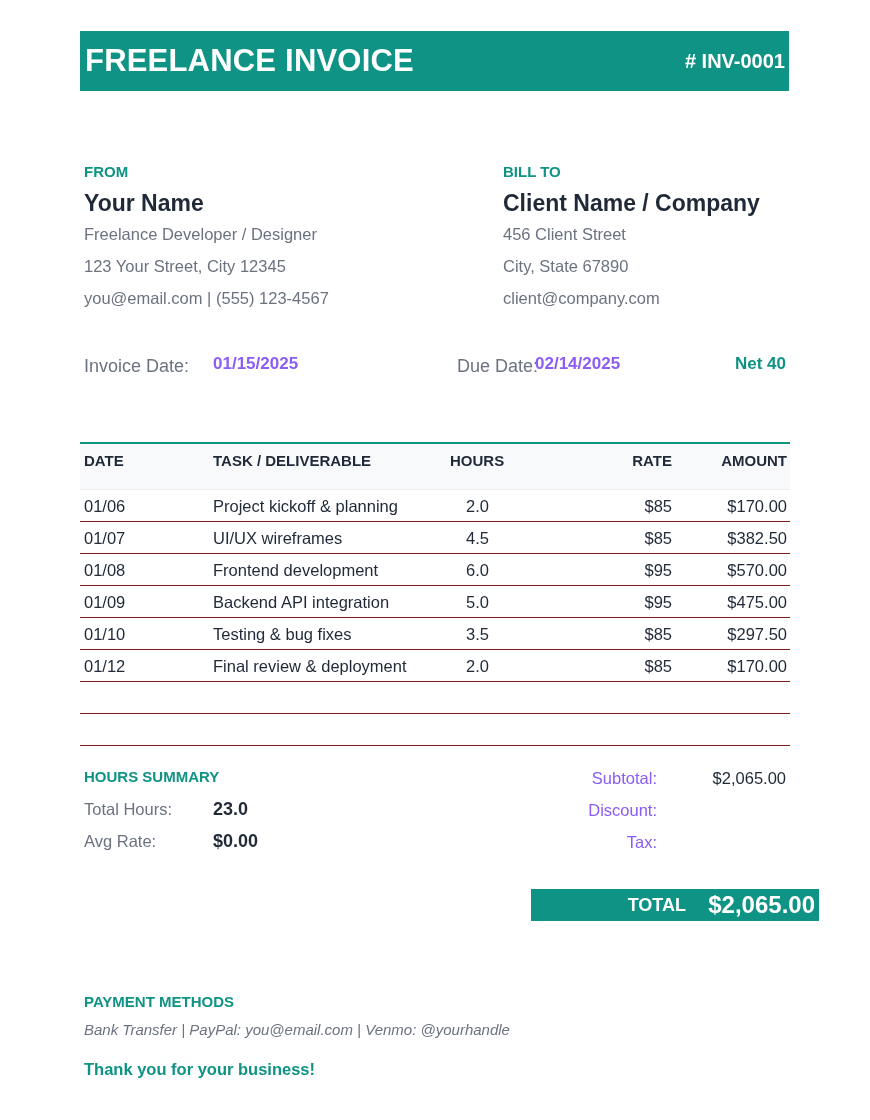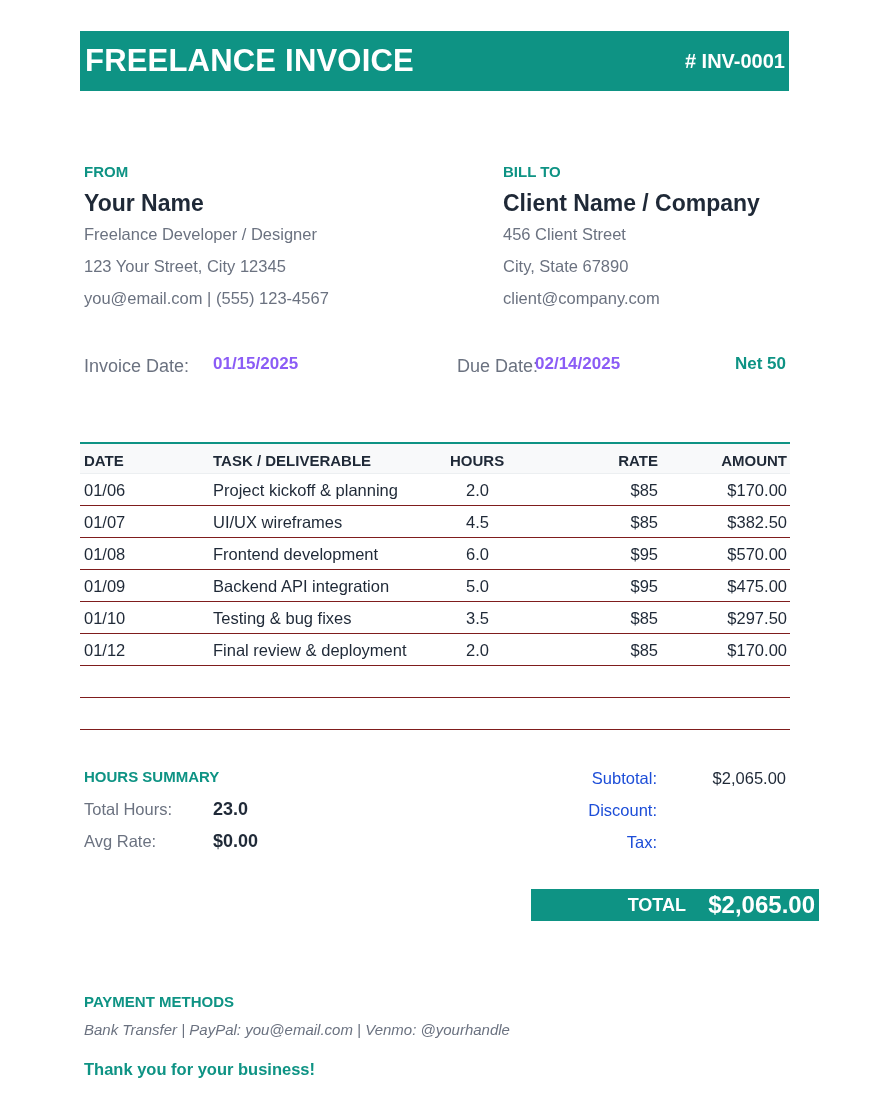--- a/index.html
+++ b/index.html
@@ -18,40 +18,40 @@
   .party .label-small { height: 28px; line-height: 18px; }
   .party .name { height: 32px; line-height: 24px; }
   .party .muted { height: 32px; line-height: 22px; }
 
   .dates { position: absolute; top: 353px; left: 0; width: 870px; height: 24px; }
   .dates .lbl { position: absolute; font-size: 18px; color: #6b7280; top: 3px; }
   .dates .val { position: absolute; font-size: 17px; font-weight: bold; color: #8b5cf6; top: 1px; }
   .net { position: absolute; right: 84px; top: 1px; font-size: 17px; font-weight: bold; color: #0e9384; }
 
   .table { position: absolute; left: 80px; top: 442px; width: 710px; }
-  .thead { height: 32px; background: #f8f9fa; border-top: 2px solid #0e9384; position: relative; border-bottom: 1px solid #eceff1; }
+  .thead { height: 48px; background: #f8f9fa; border-top: 2px solid #0e9384; position: relative; border-bottom: 1px solid #eceff1; }
   .th { position: absolute; top: 8px; font-size: 15px; font-weight: bold; color: #1f2937; }
   .row { height: 32px; border-bottom: 1px solid #7f1d1d; position: relative; }
   .td { position: absolute; top: 7px; font-size: 16.5px; color: #1f2937; }
   .c-date { left: 4px; }
   .c-task { left: 133px; }
   .c-hours-h { left: 370px; }
   .c-hours { left: 386px; }
-  .c-rate { right: 132px; text-align: right; }
+  .c-rate { right: 118px; text-align: right; }
   .c-amount { right: 3px; text-align: right; }
 
   .summary { position: absolute; left: 84px; top: 768px; }
   .summary .label-small { height: 30px; line-height: 18px; }
   .sum-row { height: 32px; position: relative; width: 260px; }
   .sum-row .lbl { position: absolute; left: 0; top: 2px; font-size: 16.5px; color: #6b7280; }
   .sum-row .val { position: absolute; left: 129px; top: 1px; font-size: 18px; font-weight: bold; color: #1f2937; }
 
   .totals { position: absolute; left: 520px; top: 768px; width: 270px; }
   .tot-row { height: 32px; position: relative; }
-  .tot-row .lbl { position: absolute; right: 133px; top: 1px; font-size: 16.5px; color: #1d4ed8; text-align: left; }
+  .tot-row .lbl { position: absolute; right: 133px; top: 1px; font-size: 16.5px; color: #8b5cf6; text-align: left; }
   .tot-row .val { position: absolute; right: 4px; top: 1px; font-size: 16.5px; color: #1f2937; text-align: right; }
 
   .total-bar { position: absolute; left: 531px; top: 889px; width: 288px; height: 32px; background: #0e9384; color: #fff; }
   .total-bar .lbl { position: absolute; right: 133px; top: 6px; font-size: 18px; font-weight: bold; }
   .total-bar .val { position: absolute; right: 4px; top: 2px; font-size: 24px; font-weight: bold; }
 
   .payment { position: absolute; left: 84px; top: 993px; }
   .payment .label-small { height: 28px; line-height: 18px; }
   .payment .muted { font-size: 15px; font-style: italic; }
   .thanks { position: absolute; left: 84px; top: 1060px; font-size: 16.5px; font-weight: bold; color: #0e9384; }
@@ -78,21 +78,21 @@
   <div class="muted">456 Client Street</div>
   <div class="muted">City, State 67890</div>
   <div class="muted">client@company.com</div>
 </div>
 
 <div class="dates">
   <span class="lbl" style="left:84px">Invoice Date:</span>
   <span class="val" style="left:213px">01/15/2025</span>
   <span class="lbl" style="left:457px">Due Date:</span>
   <span class="val" style="left:535px">02/14/2025</span>
-  <span class="net">Net 50</span>
+  <span class="net">Net 40</span>
 </div>
 
 <div class="table">
   <div class="thead">
     <span class="th c-date">DATE</span>
     <span class="th c-task">TASK / DELIVERABLE</span>
     <span class="th c-hours-h">HOURS</span>
     <span class="th c-rate">RATE</span>
     <span class="th c-amount">AMOUNT</span>
   </div>

